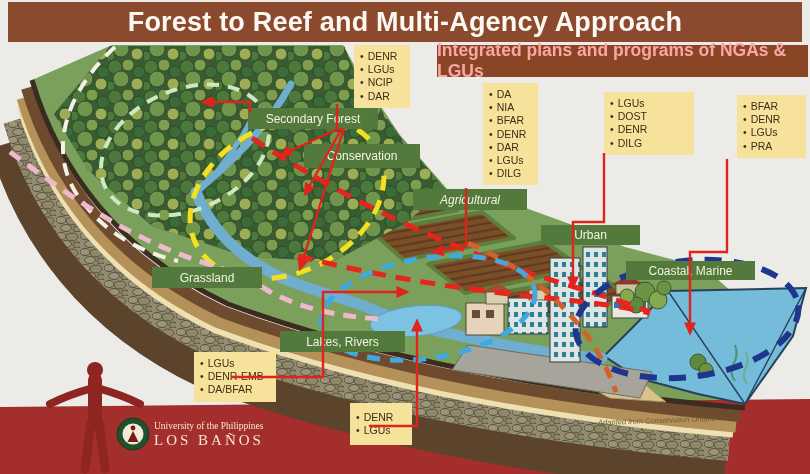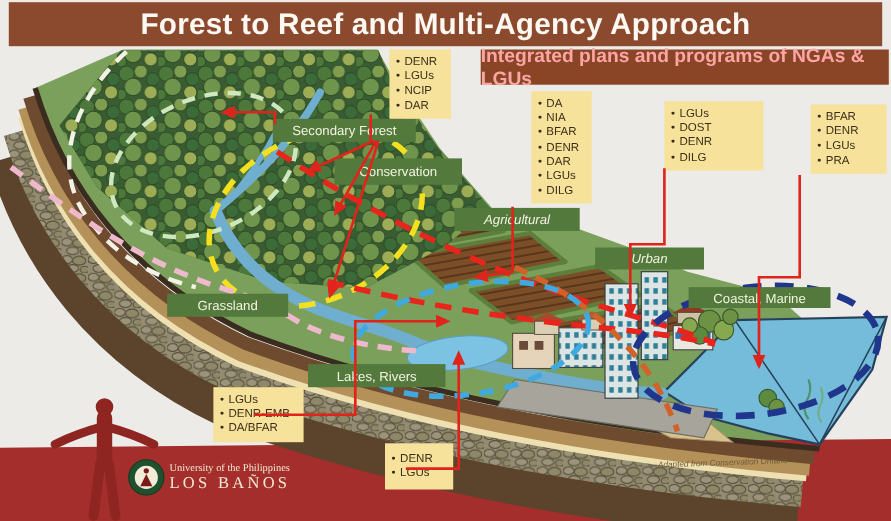--- a/index.html
+++ b/index.html
@@ -175,21 +175,21 @@
     </g>
   </svg>
 
   <div class="titlebar">Forest to Reef and Multi-Agency Approach</div>
   <div class="subtitle">Integrated plans and programs of NGAs &amp; LGUs</div>
 
   <div class="zone" style="left:248px;top:108px;width:130px;height:21px;">Secondary Forest</div>
   <div class="zone" style="left:304px;top:144px;width:116px;height:24px;">Conservation</div>
   <div class="zone" style="left:413px;top:189px;width:114px;height:21px;font-style:italic;">Agricultural</div>
   <div class="zone" style="left:152px;top:267px;width:110px;height:21px;">Grassland</div>
-  <div class="zone" style="left:541px;top:225px;width:99px;height:20px;font-style:italic;">Urban</div>
+  <div class="zone" style="left:541px;top:225px;width:99px;height:20px;">Urban</div>
   <div class="zone" style="left:280px;top:331px;width:125px;height:21px;">Lakes, Rivers</div>
   <div class="zone" style="left:626px;top:261px;width:129px;height:19px;">Coastal, Marine</div>
 
   <div class="agbox" style="left:310px;top:45px;width:44px;">
       <div class="ag-item">DENR</div>
       <div class="ag-item">LGUs</div>
       <div class="ag-item">NCIP</div>
       <div class="ag-item">DAR</div>
     </div>
   <div class="agbox" style="left:439px;top:83px;width:43px;">

